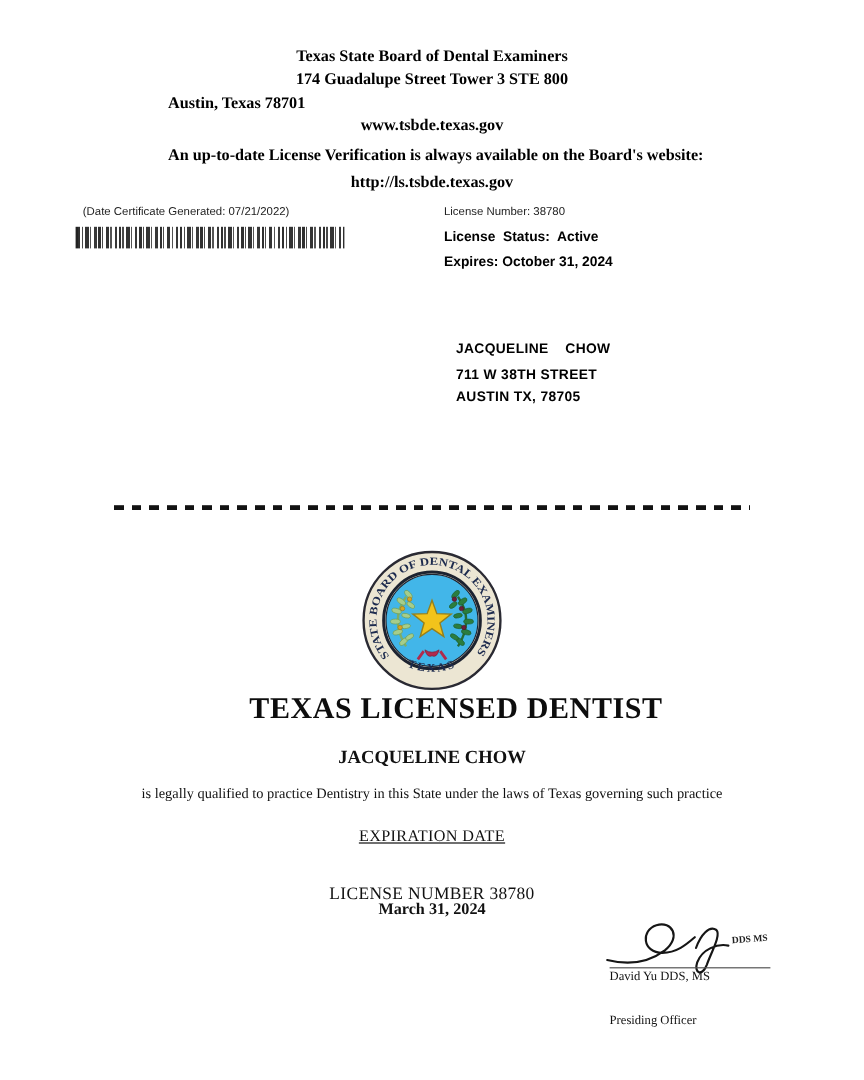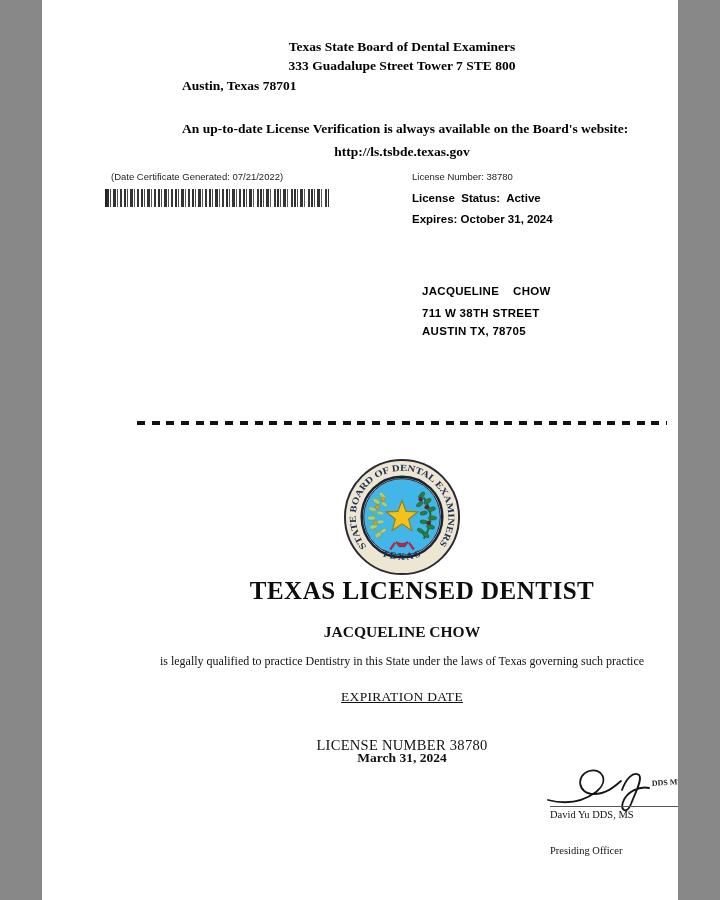--- a/index.html
+++ b/index.html
@@ -1,19 +1,19 @@
 <!DOCTYPE html>
 <html><head>
 <meta charset="utf-8">
 <style>
   html,body{margin:0;padding:0;}
   body{background:#888;}
   .page{
     position:relative;
-    width:636px;height:900px;
+    width:720px;height:900px;
     background:#ffffff;
     font-family:"Liberation Serif", serif;
     color:#111;
     overflow:hidden;
     margin:0 auto;
   }
   .abs{position:absolute;}
   .ctr{left:0;width:720px;text-align:center;}
   .serif-b{font-family:"Liberation Serif",serif;font-weight:bold;}
   .serif{font-family:"Liberation Serif",serif;}
@@ -51,22 +51,23 @@
   .sig-rule{left:508px;top:806px;width:134px;height:0;border-top:1px solid #555;}
   .sig-name{left:508px;top:809px;font-size:10.5px;}
   .sig-title{left:508px;top:845px;font-size:10.5px;}
 </style>
 </head>
 <body>
 
 <div class="page">
 
   <div class="abs ctr hdr" style="top:39px;">Texas State Board of Dental Examiners</div>
-  <div class="abs ctr hdr" style="top:58px;">333 Guadalupe Street Tower 7 STE 800</div>
+  <div class="abs ctr hdr" style="top:58px;">174 Guadalupe Street Tower 3 STE 800</div>
   <div class="abs hdr" style="left:140px;top:78px;">Austin, Texas 78701</div>
+  <div class="abs ctr hdr" style="top:96px;">www.tsbde.texas.gov</div>
   <div class="abs hdr" style="left:140px;top:121px;">An up-to-date License Verification is always available on the Board's website:</div>
   <div class="abs ctr hdr" style="top:144px;">http://ls.tsbde.texas.gov</div>
 
   <div class="abs sans meta-small" style="left:69px;top:171px;">(Date Certificate Generated: 07/21/2022)</div>
   <div class="abs barcode" style="left:63px;top:189px;"></div>
 
   <div class="abs sans meta-small" style="left:370px;top:171px;">License Number: 38780</div>
   <div class="abs sans status-line pre" style="left:370px;top:192px;">License  Status:  Active</div>
   <div class="abs sans status-line" style="left:370px;top:213px;">Expires: October 31, 2024</div>
 

